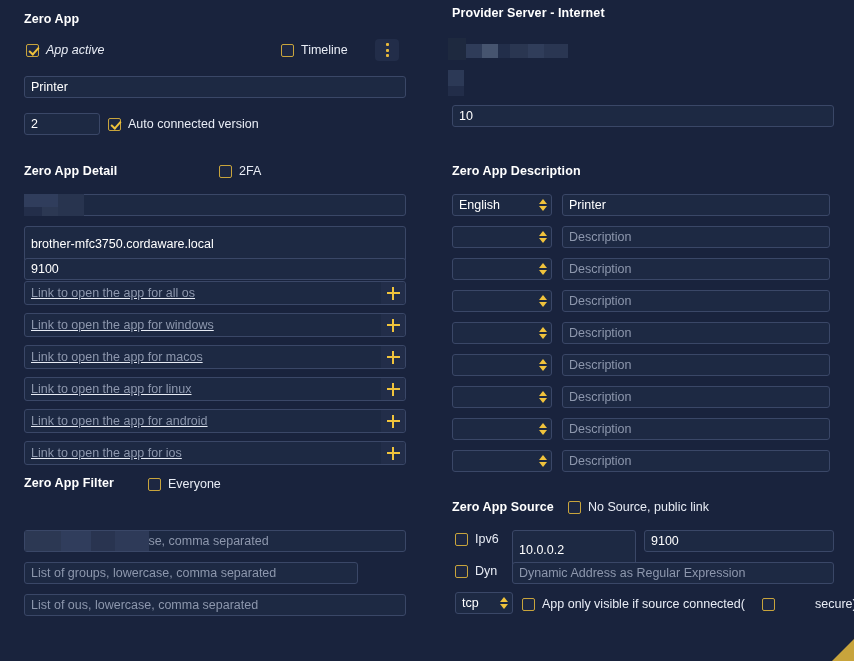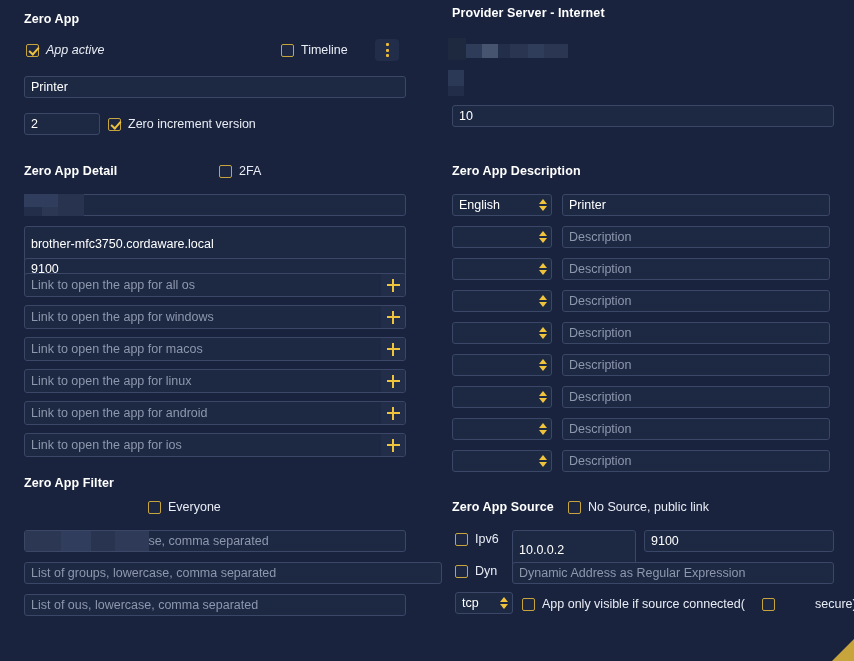--- a/index.html
+++ b/index.html
@@ -253,21 +253,21 @@
       <i></i>
       <i></i>
     </button>
 
     <input class="inp" style="position: absolute; left: 24px; top: 76px; width: 382px; height: 22px;" value="Printer">
 
     <input class="inp" style="position: absolute; left: 24px; top: 113px; width: 76px; height: 22px;" value="2">
 
     <div class="cb-wrap" style="position:absolute; left:108px; top:117px;">
       <span class="cb checked"></span>
-      <span class="cb-label">Zero increment version</span>
+      <span class="cb-label">Auto connected version</span>
     </div>
 
     <div class="sec-title" style="position:absolute; left:24px; top:164px;">Zero App Detail</div>
 
     <div class="cb-wrap" style="position:absolute; left:219px; top:164px;">
       <span class="cb"></span>
       <span class="cb-label">2FA</span>
     </div>
 
     <div style="position:absolute; left:24px; top:194px; width:382px; height:22px;">
@@ -277,21 +277,21 @@
         <b style="left:34px;top:0;  width:26px; height:22px; background:#28344f;"></b>
         <b style="left:0;  top:13px;width:18px; height:9px;  background:#232e4a;"></b>
         <b style="left:18px;top:13px;width:16px;height:9px;  background:#2c3853;"></b>
       </div>
     </div>
 
     <input class="inp" style="position: absolute; left: 24px; top: 226px; width: 382px; height: 36px;" value="brother-mfc3750.cordaware.local">
 
     <input class="inp" style="position: absolute; left: 24px; top: 258px; width: 382px; height: 22px;" value="9100">
 
-    <div id="link-rows" style="position:absolute; left:24px; top:273px; width:382px;">
+    <div id="link-rows" style="position:absolute; left:24px; top:281px; width:382px;text-decoration:underline;">
         <div class="linkrow" style="margin-bottom: 8px;">
           <input class="inp" placeholder="Link to open the app for all os" style="">
           <button class="plusbtn"></button>
         </div>
         <div class="linkrow" style="margin-bottom: 8px;">
           <input class="inp" placeholder="Link to open the app for windows" style="">
           <button class="plusbtn"></button>
         </div>
         <div class="linkrow" style="margin-bottom: 8px;">
           <input class="inp" placeholder="Link to open the app for macos" style="">
@@ -306,36 +306,36 @@
           <button class="plusbtn"></button>
         </div>
         <div class="linkrow" style="margin-bottom: 8px;">
           <input class="inp" placeholder="Link to open the app for ios" style="">
           <button class="plusbtn"></button>
         </div>
       </div>
 
     <div class="sec-title" style="position:absolute; left:24px; top:476px;text-align:right;">Zero App Filter</div>
 
-    <div class="cb-wrap" style="position:absolute; left:140px; top:500px;padding-left:8px;">
+    <div class="cb-wrap" style="position:absolute; left:140px; top:477px;padding-left:8px;">
       <span class="cb"></span>
       <span class="cb-label">Everyone</span>
     </div>
 
     <div style="position:absolute; left:24px; top:530px; width:382px; height:22px;">
       <input class="inp" style="width: 382px; height: 22px; position: absolute; left: 0px; top: 0px;" placeholder="List of users, lowercase, comma separated">
       <div class="redact" style="left:1px; top:1px; width:124px; height:20px;">
         <b style="left:0;   top:0; width:36px; height:20px; background:#2c3853;"></b>
         <b style="left:36px;top:0; width:30px; height:20px; background:#303d5c;"></b>
         <b style="left:66px;top:0; width:24px; height:20px; background:#293450;"></b>
         <b style="left:90px;top:0; width:34px; height:20px; background:#2e3a58;"></b>
       </div>
     </div>
 
-    <input class="inp" style="position: absolute; left: 24px; top: 562px; width: 418px; height: 22px;" placeholder="List of groups, lowercase, comma separated">
+    <input class="inp" style="position: absolute; left: 24px; top: 562px; width: 334px; height: 22px;" placeholder="List of groups, lowercase, comma separated">
 
     <input class="inp" style="position: absolute; left: 24px; top: 594px; width: 382px; height: 22px;" placeholder="List of ous, lowercase, comma separated">
   </div>
 
   <div class="col col-right">
 
     <div class="sec-title" style="position:absolute; left:12px; top:6px;">Provider Server - Internet</div>
 
     <div class="redact" style="left:8px; top:38px; width:120px; height:22px;">
       <b style="left:0;  top:0;  width:18px;height:22px; background:#1e293f;"></b>

